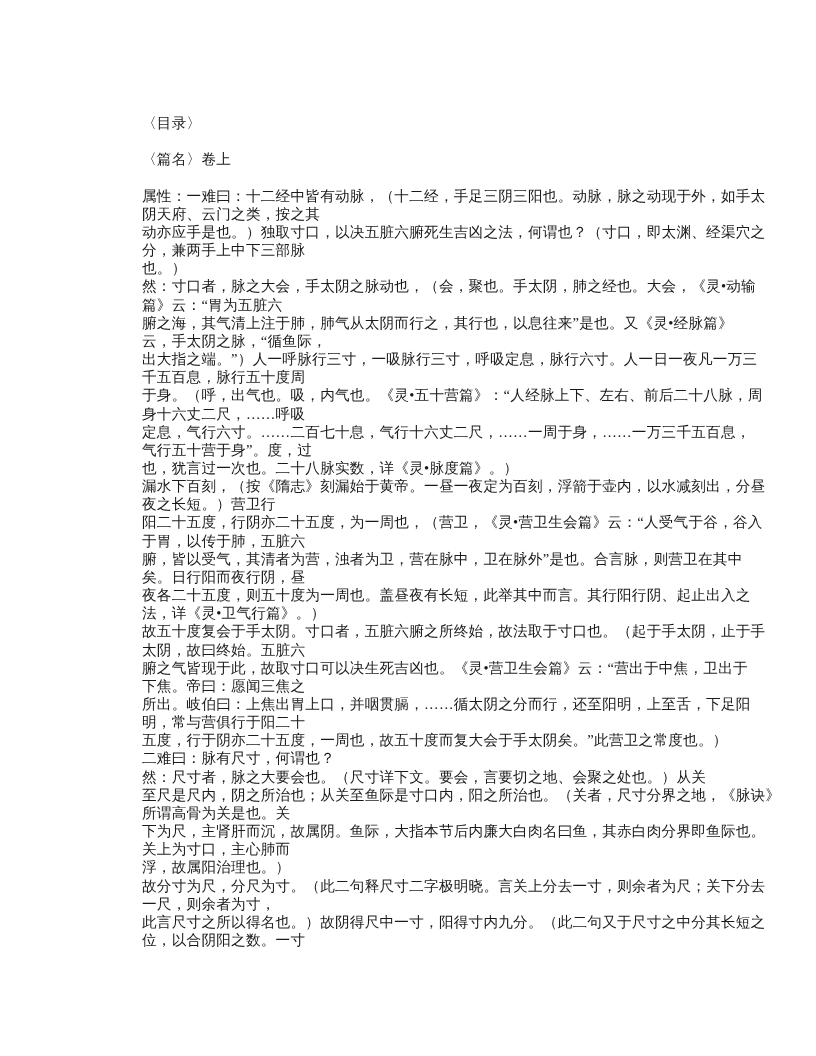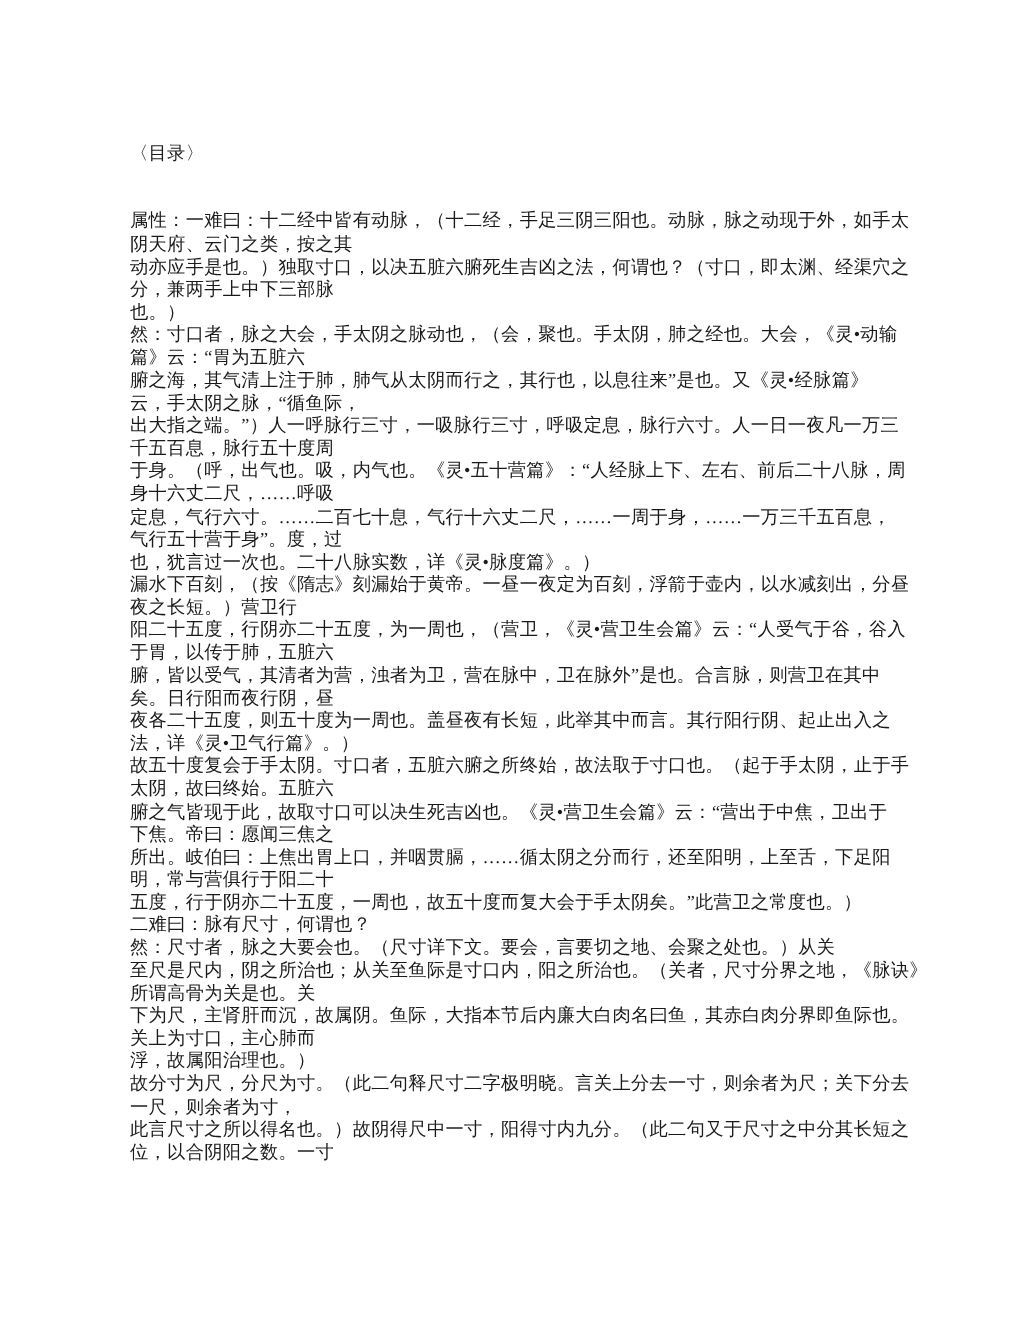--- a/index.html
+++ b/index.html
@@ -19,31 +19,33 @@
     position: absolute;
     left: 104px;
     top: 114px;
     width: 676px;
     font-size: 14.6px;
     line-height: 18.16px;
     letter-spacing: 0.25px;
   }
   .doc-line {
     white-space: pre;
+    margin-left: 38px;
   }
   .gap {
     height: 18.16px;
   }
 </style>
 </head>
 <body>
 
 <div class="page">
   <div class="doc-line">〈目录〉</div>
   <div class="gap"></div>
+  <div class="doc-line">〈篇名〉卷上</div>
   <div class="gap"></div>
   <div class="doc-line">属性：一难曰：十二经中皆有动脉，（十二经，手足三阴三阳也。动脉，脉之动现于外，如手太
 阴天府、云门之类，按之其
 动亦应手是也。）独取寸口，以决五脏六腑死生吉凶之法，何谓也？（寸口，即太渊、经渠穴之
 分，兼两手上中下三部脉
 也。）
 然：寸口者，脉之大会，手太阴之脉动也，（会，聚也。手太阴，肺之经也。大会，《灵•动输
 篇》云：“胃为五脏六
 腑之海，其气清上注于肺，肺气从太阴而行之，其行也，以息往来”是也。又《灵•经脉篇》
 云，手太阴之脉，“循鱼际，

